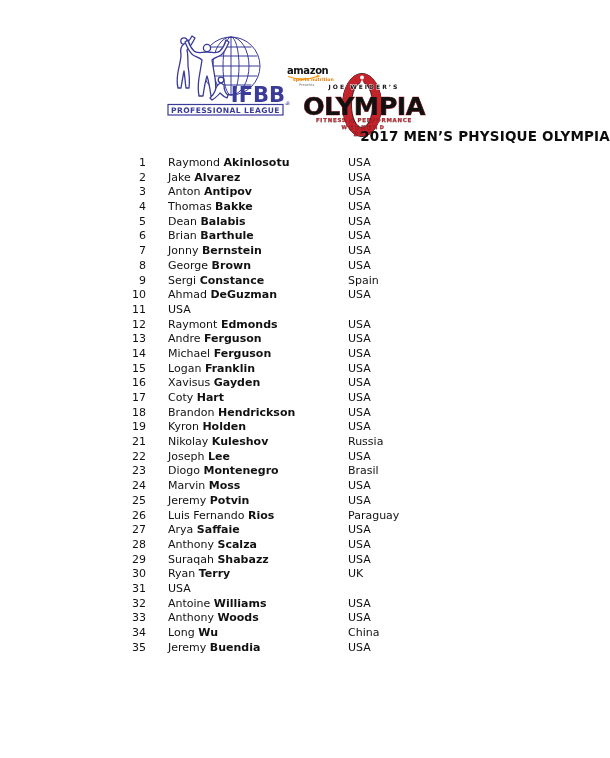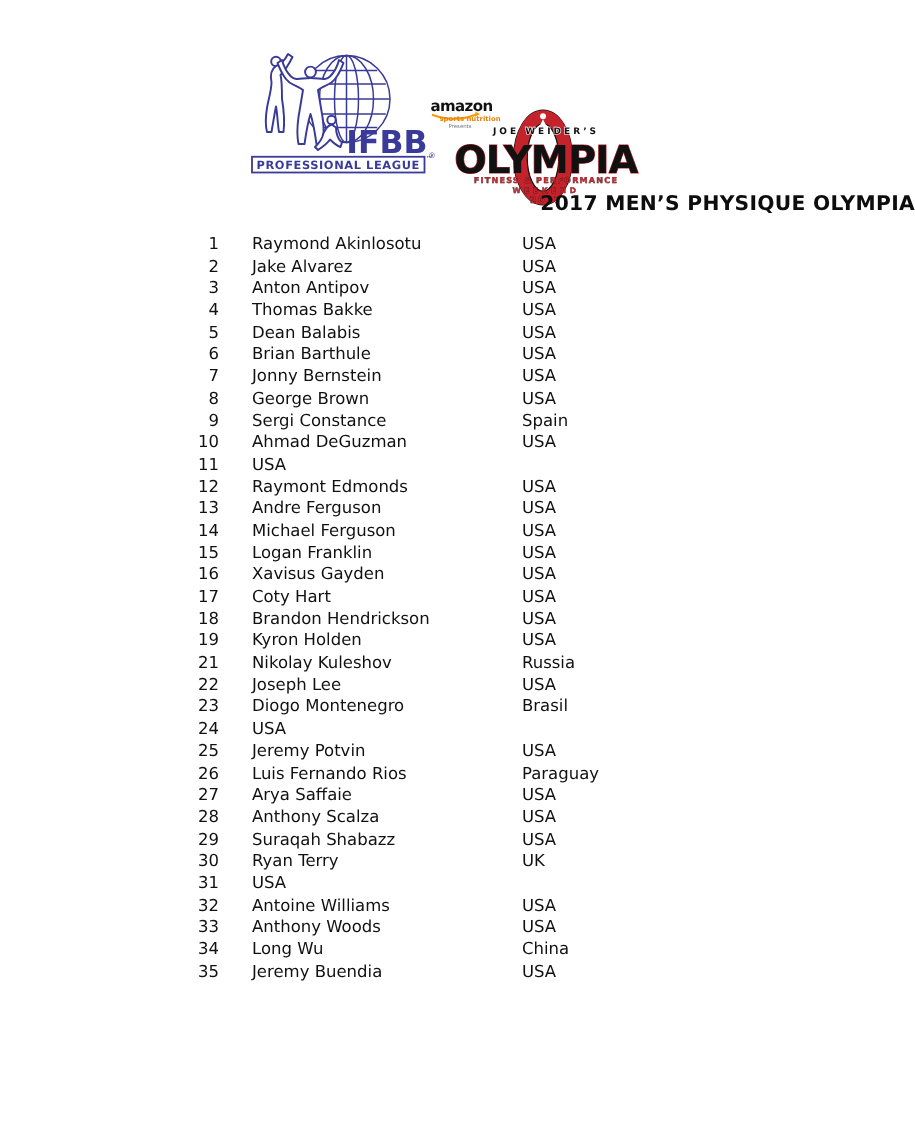--- a/index.html
+++ b/index.html
@@ -35,21 +35,21 @@
   .row {
     display: grid;
     grid-template-columns: 26px 158px auto;
     column-gap: 22px;
     height: 14.7px;
     line-height: 14.7px;
     font-size: 11px;
     white-space: nowrap;
   }
   .row .num { text-align: right; }
-  .row .last { font-weight: normal; }
+  .row .last { font-weight: bold; }
 </style>
 </head>
 <body>
 
 <div class="page">
 
   <div class="logo-header">
 
     <div class="ifbb-logo">
       <svg width="126" height="86" viewBox="0 0 126 86">
@@ -247,20 +247,21 @@
     </div>
 
     <div class="row">
       <span class="num">23</span>
       <span class="name"><span class="first">Diogo</span> <span class="last">Montenegro</span></span>
       <span class="country">Brasil</span>
     </div>
 
     <div class="row">
       <span class="num">24</span>
+      <span class="name"><span class="first">Marvin</span> <span class="last">Moss</span></span>
       <span class="country">USA</span>
     </div>
 
     <div class="row">
       <span class="num">25</span>
       <span class="name"><span class="first">Jeremy</span> <span class="last">Potvin</span></span>
       <span class="country">USA</span>
     </div>
 
     <div class="row">

